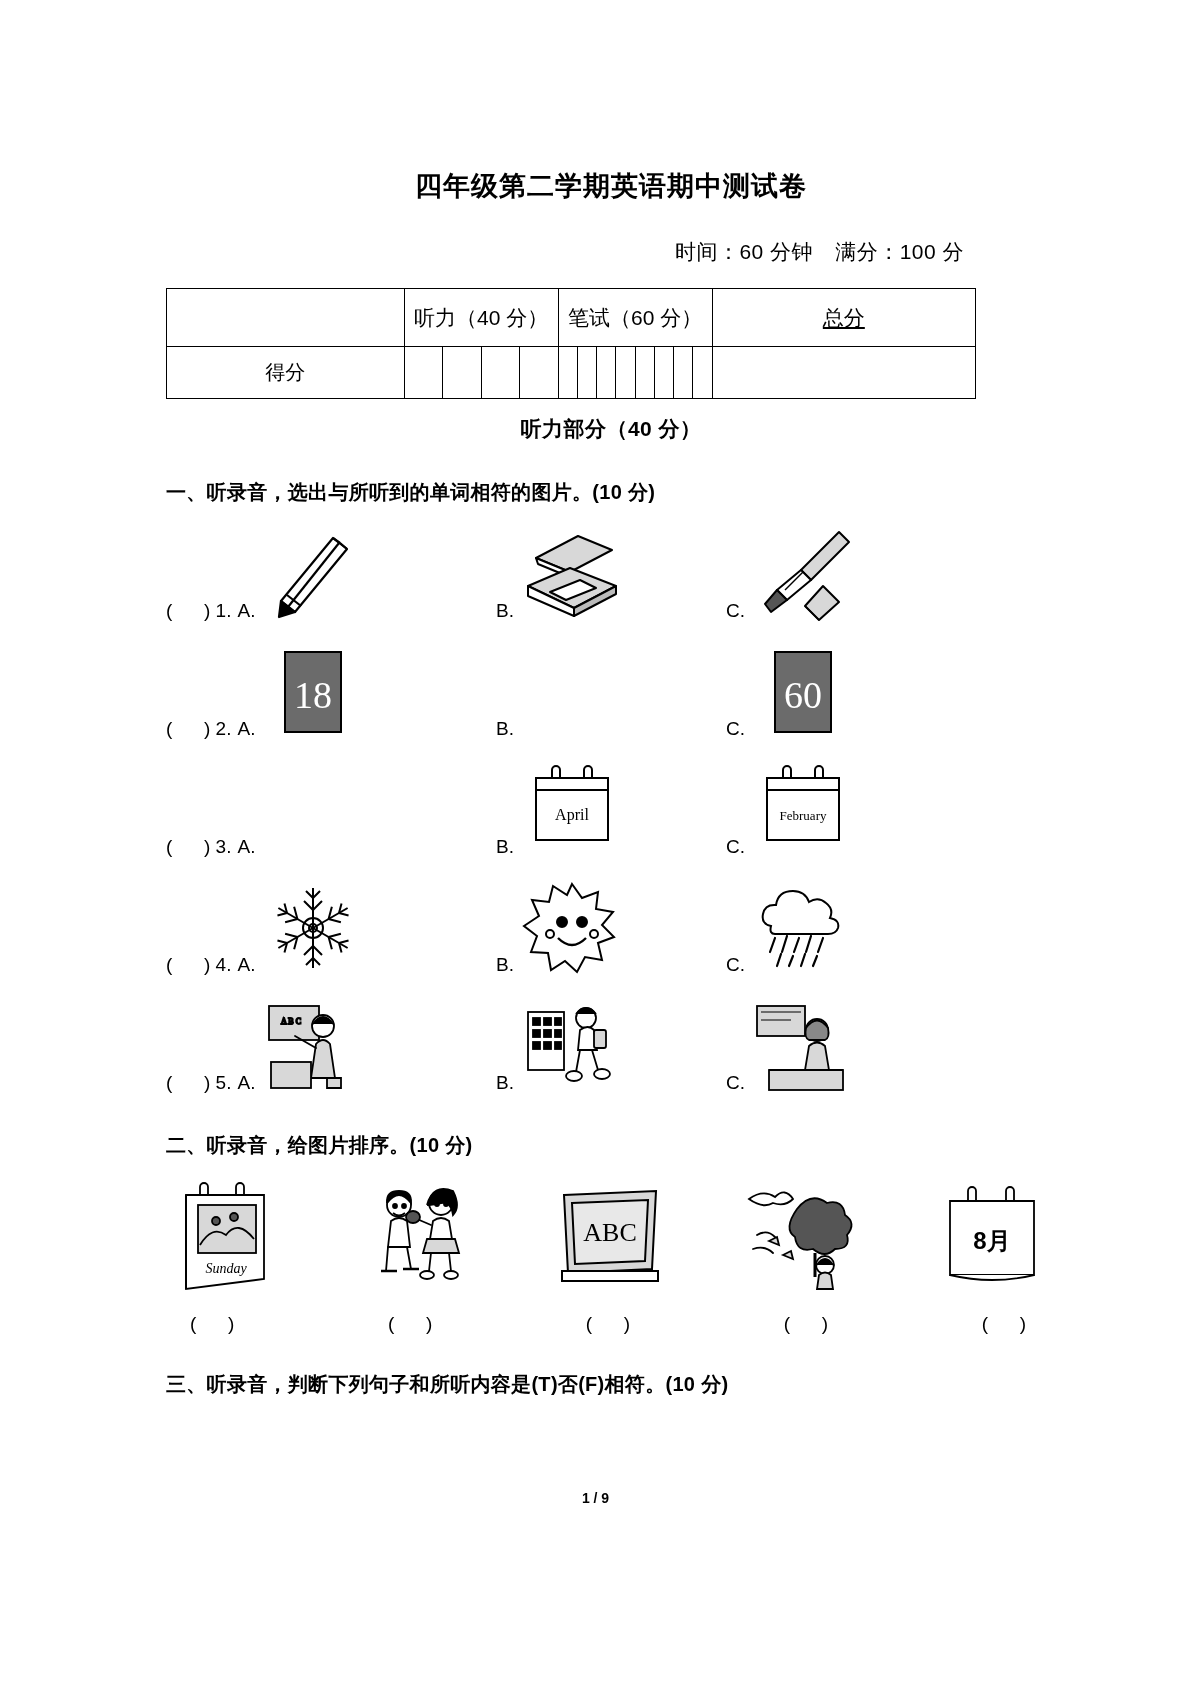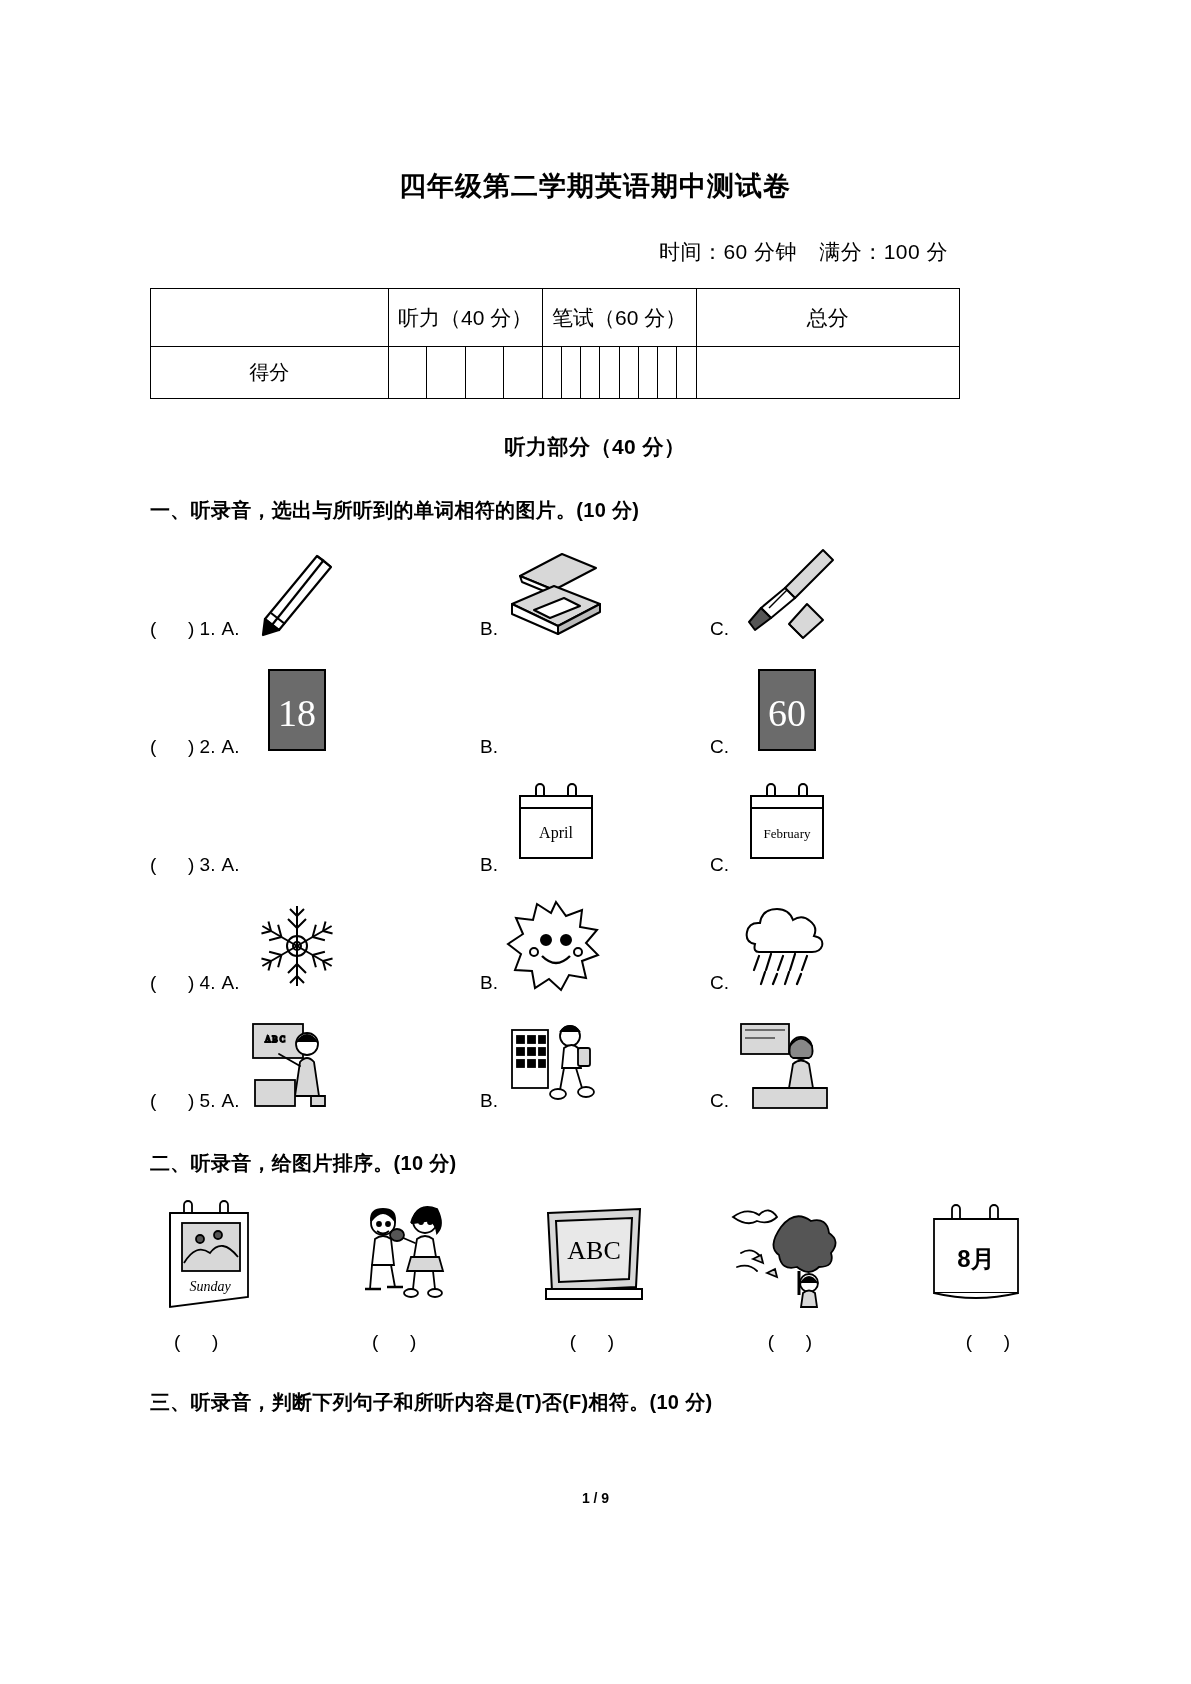--- a/index.html
+++ b/index.html
@@ -14,21 +14,21 @@
     overflow: hidden;
   }
   .page {
     position: relative;
     width: 1191px;
     height: 1684px;
     padding: 0;
   }
   .content {
     position: absolute;
-    left: 150px;
+    left: 166px;
     top: 0;
     width: 890px;
   }
 
   
   .doc-title {
     text-align: center;
     font-size: 27px;
     font-weight: bold;
     letter-spacing: 1px;
@@ -56,28 +56,28 @@
     text-align: center;
     vertical-align: middle;
     font-size: 20px;
     height: 52px;
     padding: 0;
   }
   table.score-table tr.head td { height: 58px; font-size: 21px; }
   .col-label { width: 74px; }
   .col-q { width: 48px; }
   .col-q-wide { width: 62px; }
-  .col-total { width: 82px; }
+  .col-total { width: 82px; text-decoration: underline; }
 
   
   .section-heading {
     text-align: center;
     font-size: 21px;
     font-weight: bold;
-    margin-top: 34px;
+    margin-top: 16px;
     letter-spacing: 0.5px;
   }
   .q-heading {
     font-size: 20px;
     font-weight: bold;
     margin-top: 36px;
     letter-spacing: 0.3px;
   }
 
   

